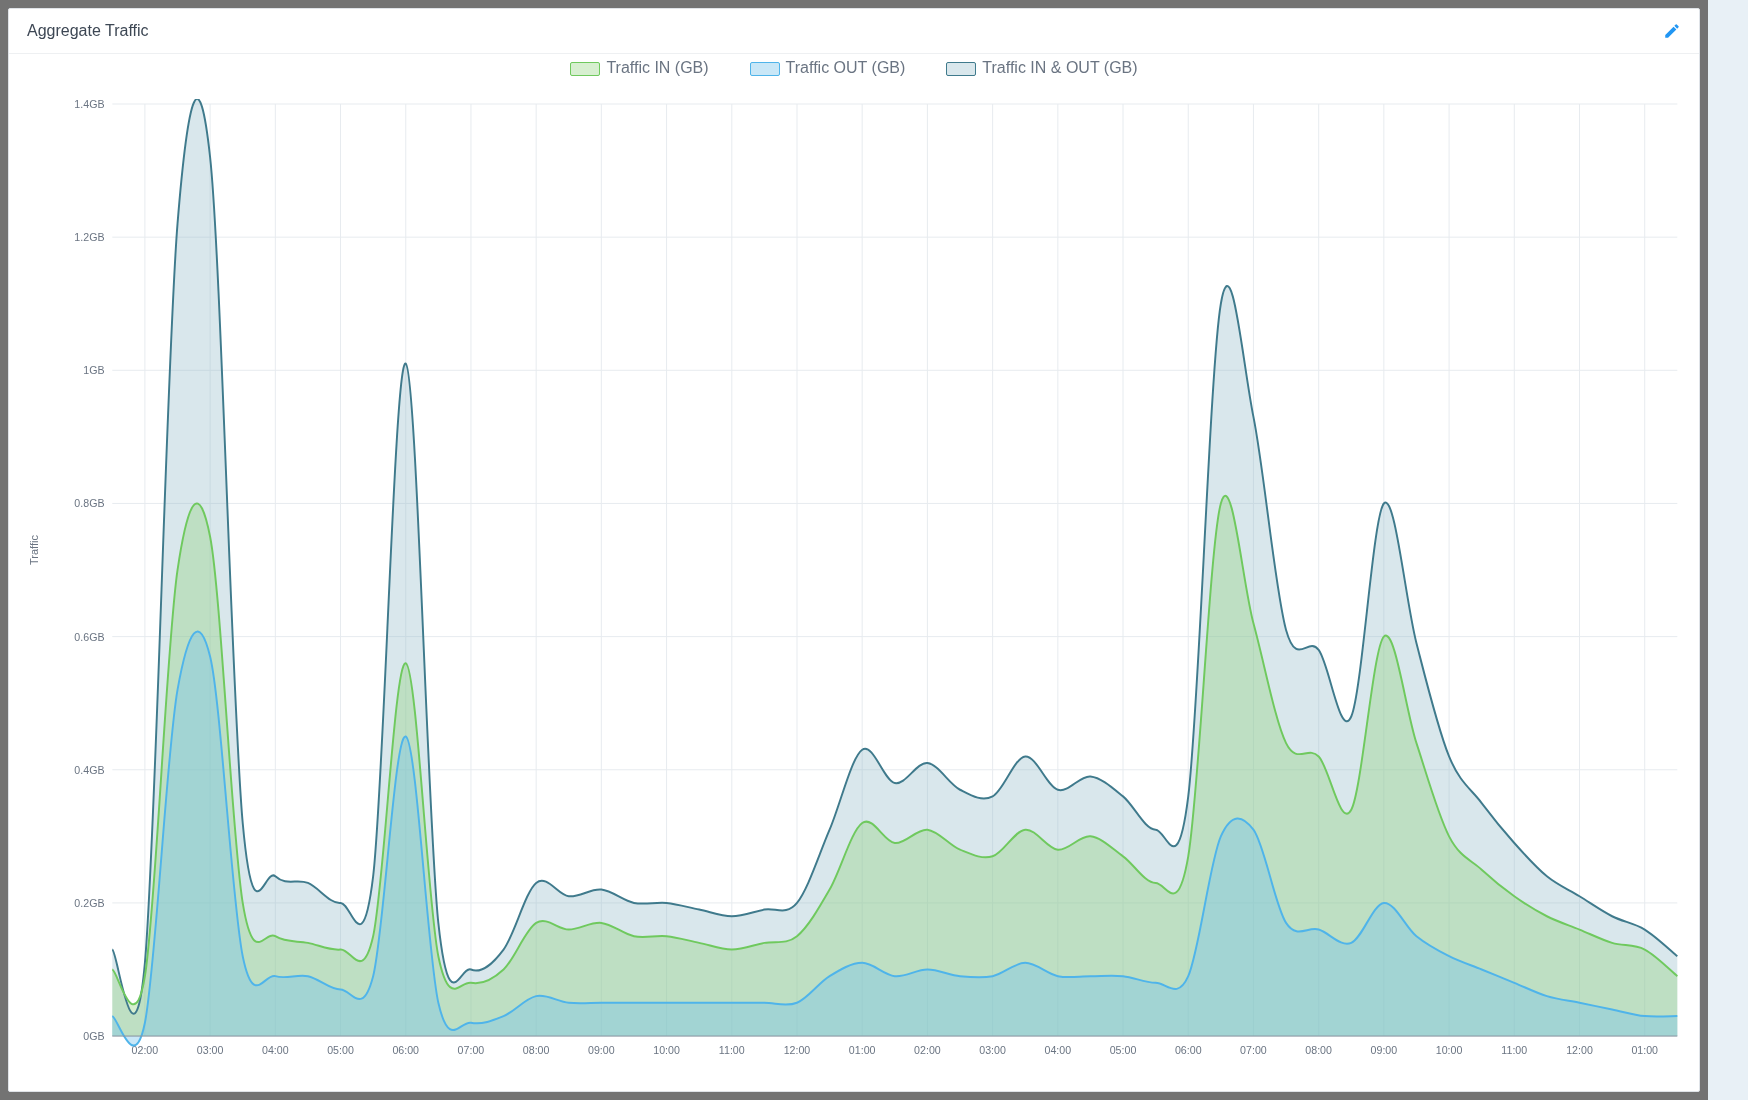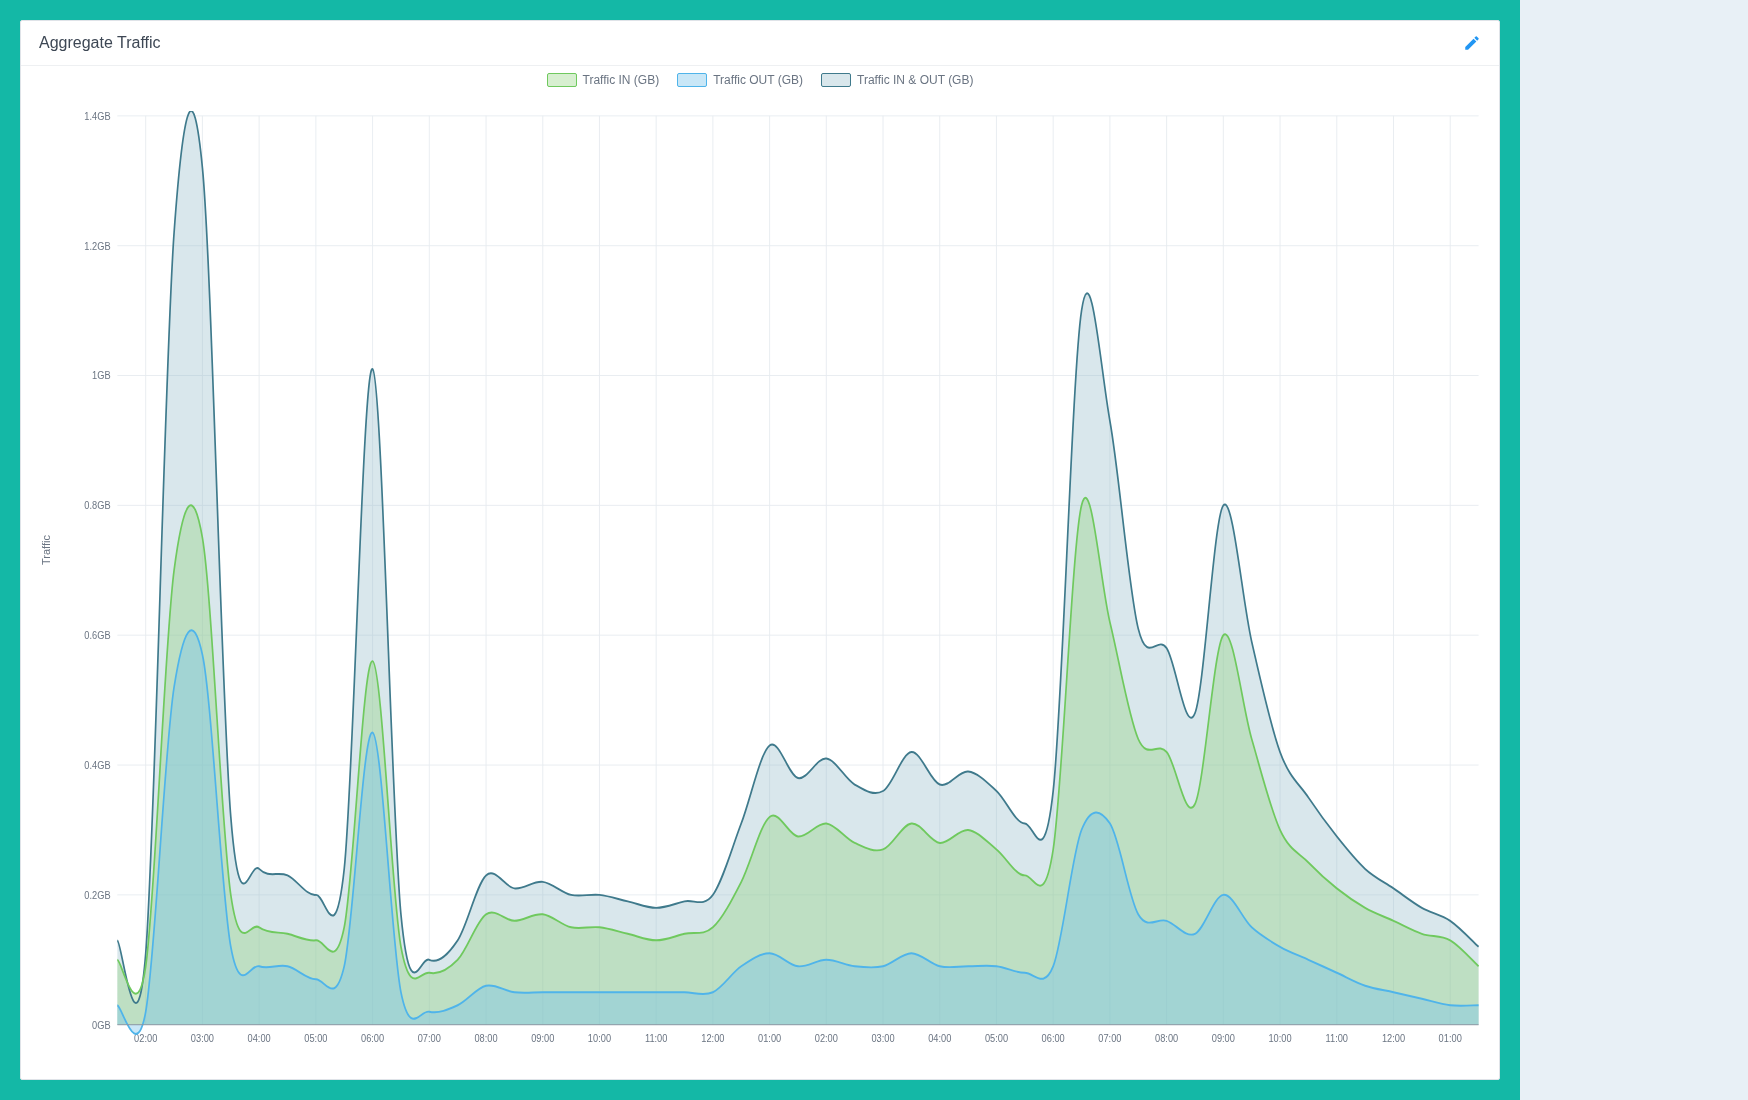--- a/index.html
+++ b/index.html
@@ -1,22 +1,22 @@
 <!DOCTYPE html>
 <html><head>
 <meta charset="utf-8">
 <style>
   html,body{margin:0;padding:0;font-family:"Helvetica Neue",Arial,sans-serif;background:#e8f0f6;}
-  .outer{box-sizing:border-box;width:1520px;height:1100px;padding:20px;background:#14b8a6;}
+  .outer{box-sizing:border-box;width:1708px;height:1100px;padding:8px;background:#737373;}
   .panel{box-sizing:border-box;width:100%;height:100%;background:#ffffff;border:1px solid #dfe3e8;border-radius:2px;position:relative;}
   .panel-header{display:flex;align-items:center;justify-content:space-between;height:44px;padding:0 18px;border-bottom:1px solid #eef0f2;}
   .panel-title{font-size:16px;color:#3d4754;font-weight:500;}
   .edit-icon{width:18px;height:18px;cursor:pointer;}
   .edit-icon svg{width:18px;height:18px;fill:#2196f3;}
-  .legend{display:flex;justify-content:center;align-items:center;gap:18px;height:28px;font-size:12px;color:#6a7482;}
+  .legend{display:flex;justify-content:center;align-items:center;gap:41px;height:28px;font-size:16px;color:#6a7482;}
   .swatch{display:inline-block;width:28px;height:12px;border:1px solid;border-radius:2px;vertical-align:middle;margin-right:6px;}
   .chart-wrap{position:absolute;left:50px;right:12px;top:90px;bottom:30px;}
   .ytitle{position:absolute;left:10px;top:50%;transform:translateY(-50%) rotate(-90deg);transform-origin:center;font-size:11px;color:#6a7482;}
   svg.chart{width:100%;height:100%;display:block;}
   .grid line{stroke:#e7ebef;stroke-width:1;}
   .ax-label{font-size:11px;fill:#6a7482;}
   .series-line{fill:none;stroke-width:2;}
 </style>
 </head>
 <body>

